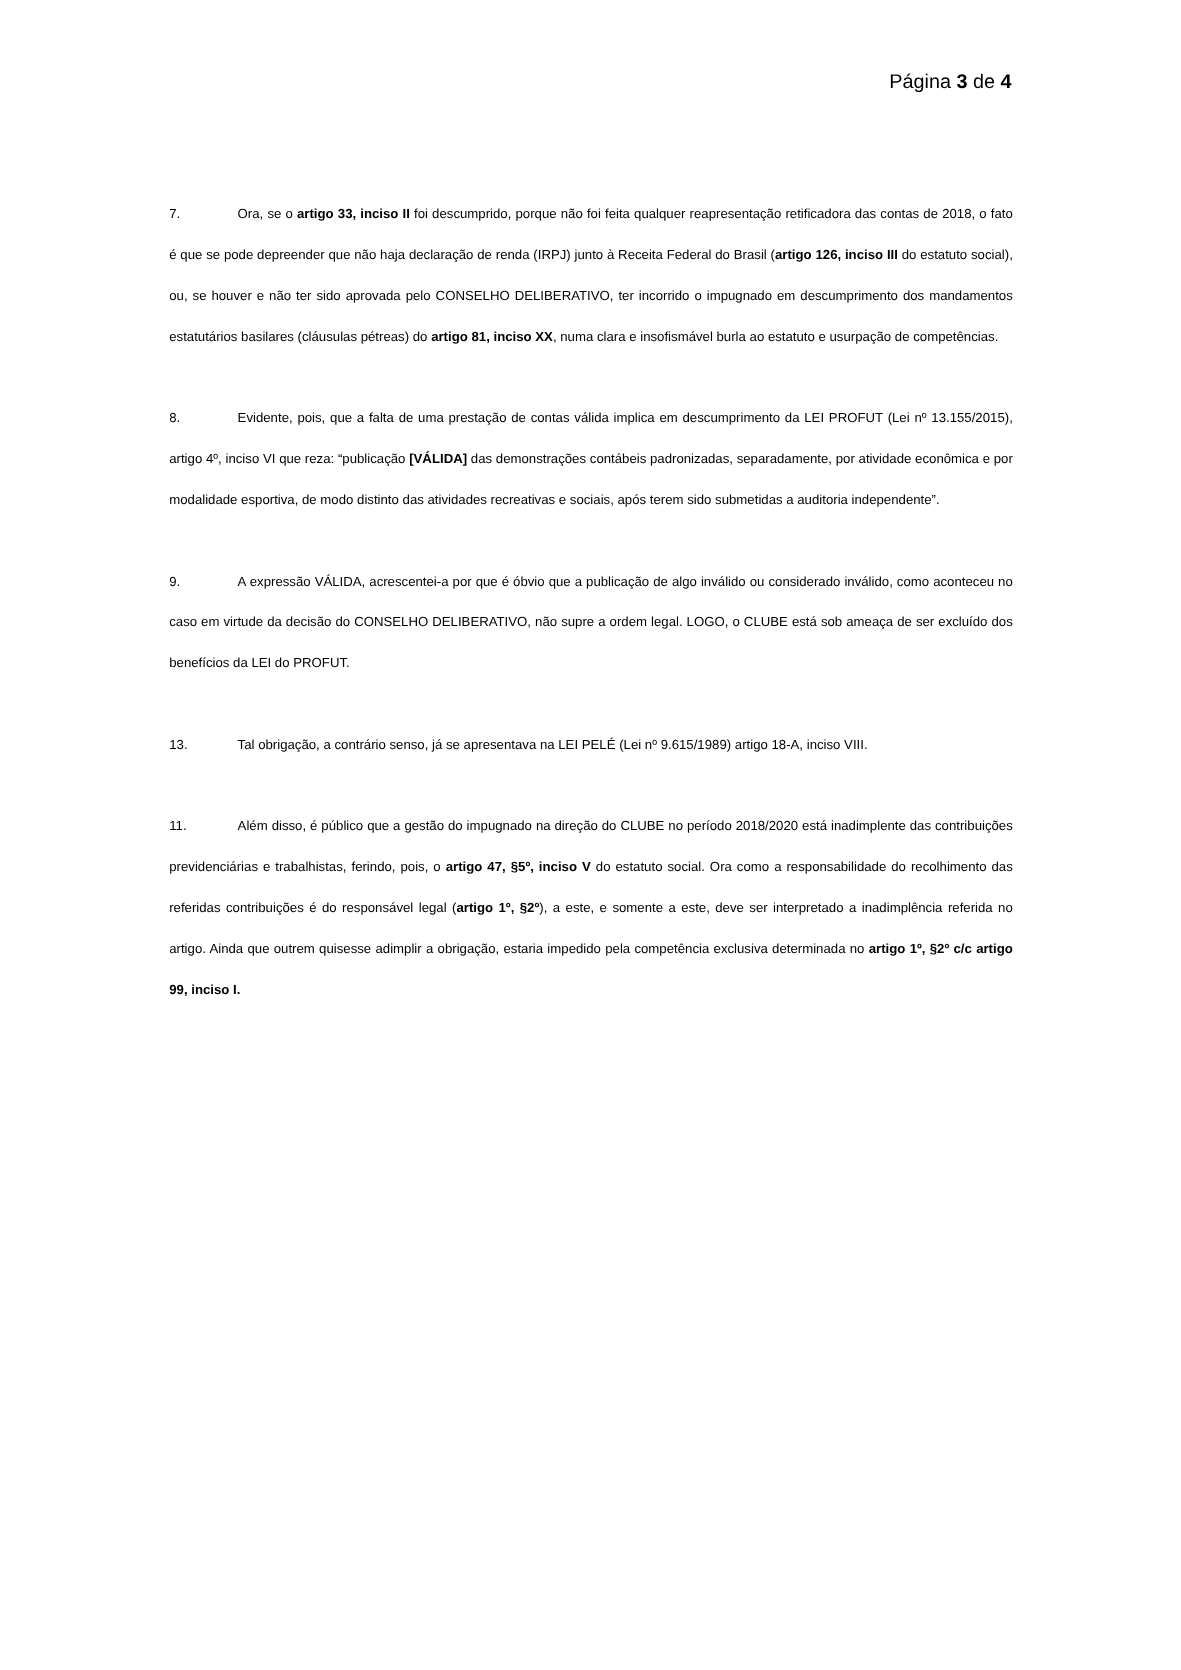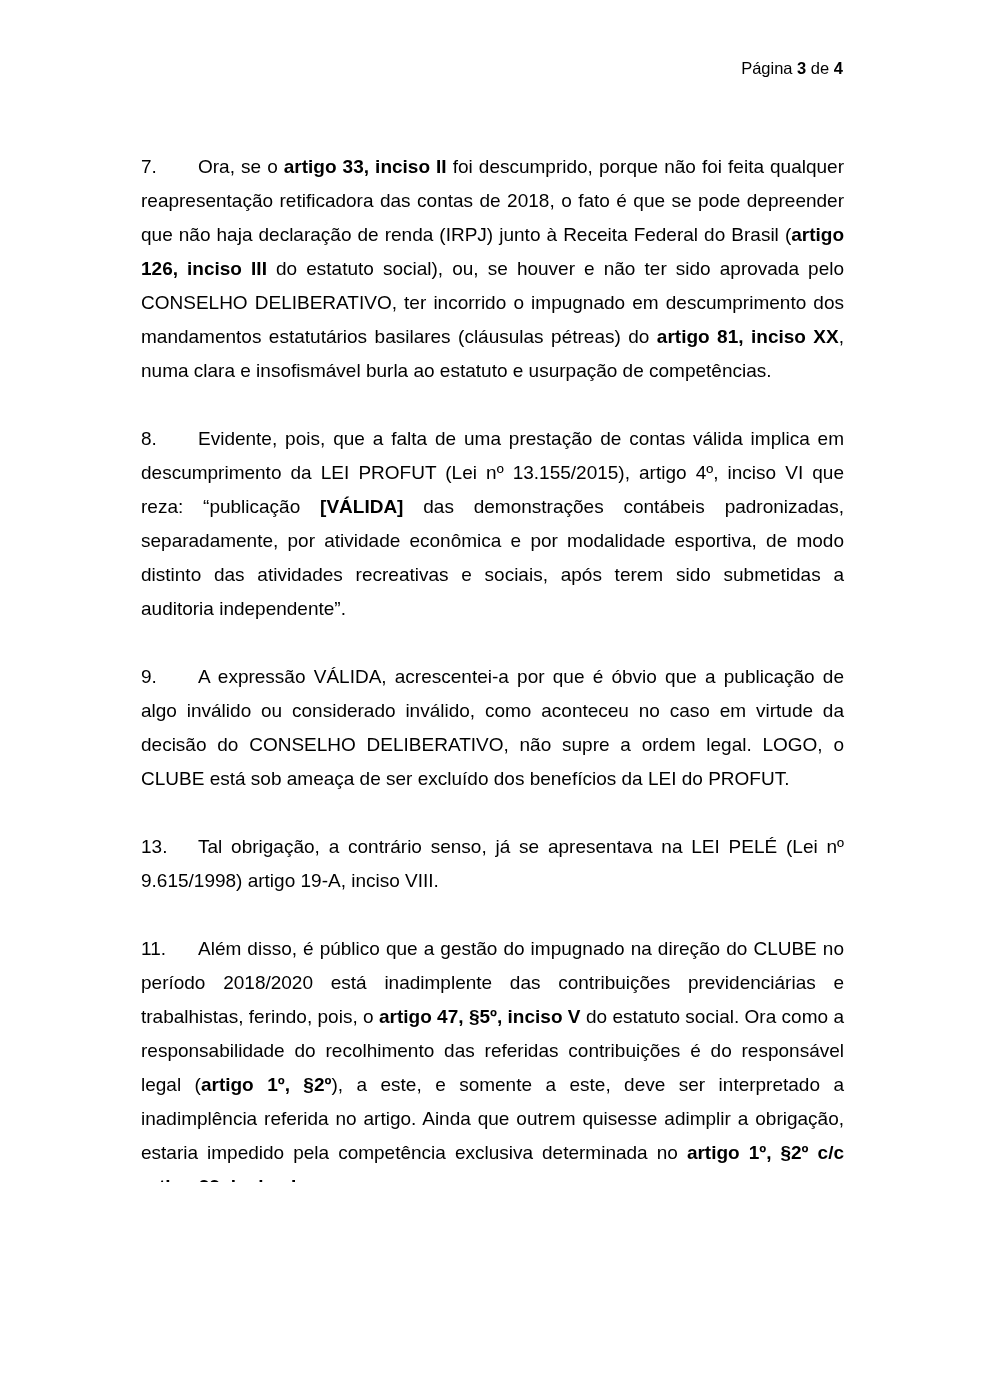--- a/index.html
+++ b/index.html
@@ -25,23 +25,23 @@
     font-size: 16.5px;
     line-height: 22px;
   }
   .doc-body {
     position: absolute;
     top: 146px;
     left: 141px;
     right: 140px;
   }
   .para {
-    margin: 4px 0 34px 0;
+    margin: 16px 0 34px 0;
     text-align: justify;
-    font-size: 19px;
+    font-size: 11px;
     line-height: 34px;
   }
   .para-number {
     display: inline-block;
     width: 57px;
   }
   .run-bold {
     font-weight: bold;
   }
 </style>
@@ -60,21 +60,21 @@
 
     <p class="para">
       <span class="para-number">8.</span><span class="para-text"><span>Evidente, pois, que a falta de uma prestação de contas válida implica em descumprimento da LEI PROFUT (Lei nº 13.155/2015), artigo 4º, inciso VI que reza:  “publicação </span><span class="run-bold">[VÁLIDA]</span><span> das demonstrações contábeis padronizadas, separadamente, por atividade econômica e por modalidade esportiva, de modo distinto das atividades recreativas e sociais, após terem sido submetidas a auditoria independente”.</span></span>
     </p>
 
     <p class="para">
       <span class="para-number">9.</span><span class="para-text"><span>A expressão VÁLIDA, acrescentei-a por que é óbvio que a publicação de algo inválido ou considerado inválido, como aconteceu no caso em virtude da decisão do CONSELHO DELIBERATIVO, não supre a ordem legal.  LOGO, o CLUBE está sob ameaça de ser excluído dos benefícios da LEI do PROFUT.</span></span>
     </p>
 
     <p class="para">
-      <span class="para-number">13.</span><span class="para-text"><span>Tal obrigação, a contrário senso, já se apresentava na LEI PELÉ (Lei nº 9.615/1998) artigo 19-A, inciso VIII.</span></span>
+      <span class="para-number">13.</span><span class="para-text"><span>Tal obrigação, a contrário senso, já se apresentava na LEI PELÉ (Lei nº 9.615/1989) artigo 18-A, inciso VIII.</span></span>
     </p>
 
     <p class="para">
       <span class="para-number">11.</span><span class="para-text"><span>Além disso, é público que a gestão do impugnado na direção do CLUBE no período 2018/2020 está inadimplente das contribuições previdenciárias e trabalhistas, ferindo, pois, o </span><span class="run-bold">artigo 47, §5º, inciso V</span><span> do estatuto social.  Ora como a responsabilidade do recolhimento das referidas contribuições é do responsável legal (</span><span class="run-bold">artigo 1º, §2º</span><span>), a este, e somente a este, deve ser interpretado a inadimplência referida no artigo.  Ainda que outrem quisesse adimplir a obrigação, estaria impedido pela competência exclusiva determinada no </span><span class="run-bold">artigo 1º, §2º c/c artigo 99, inciso I.</span></span>
     </p>
 
   </main>
 </div>
 
 </body></html>

